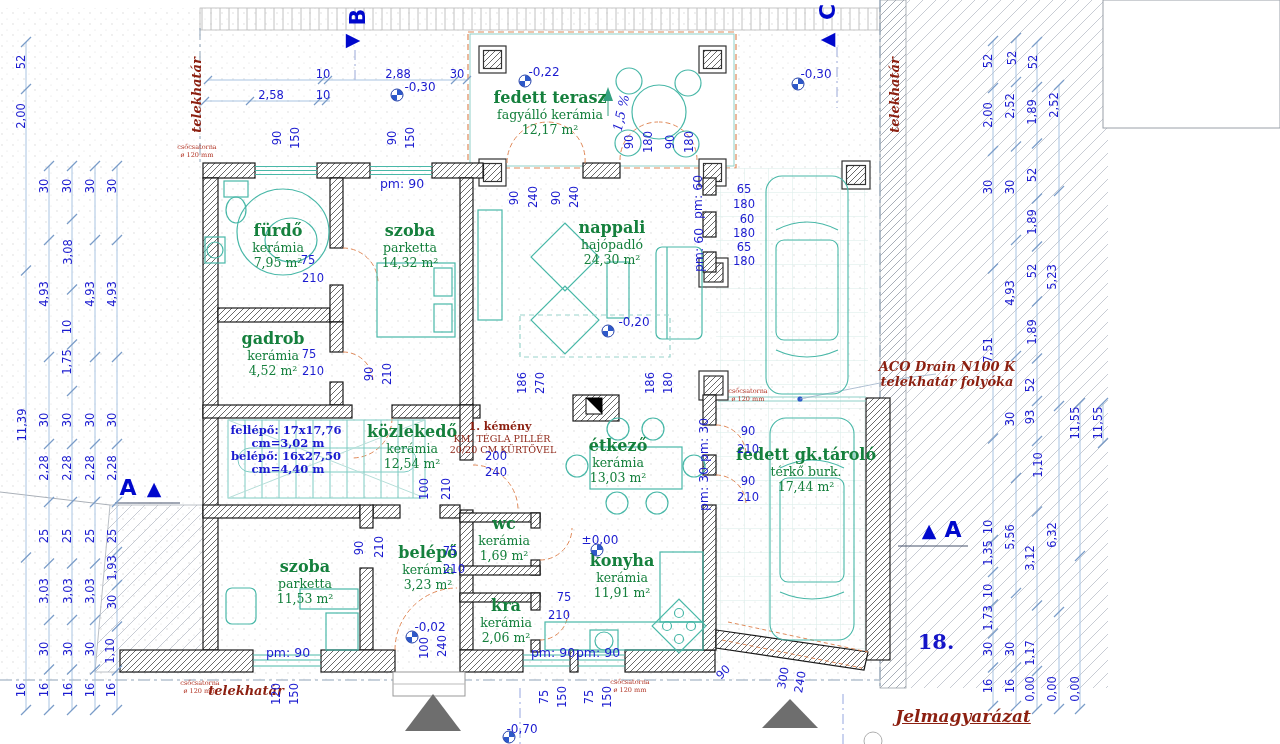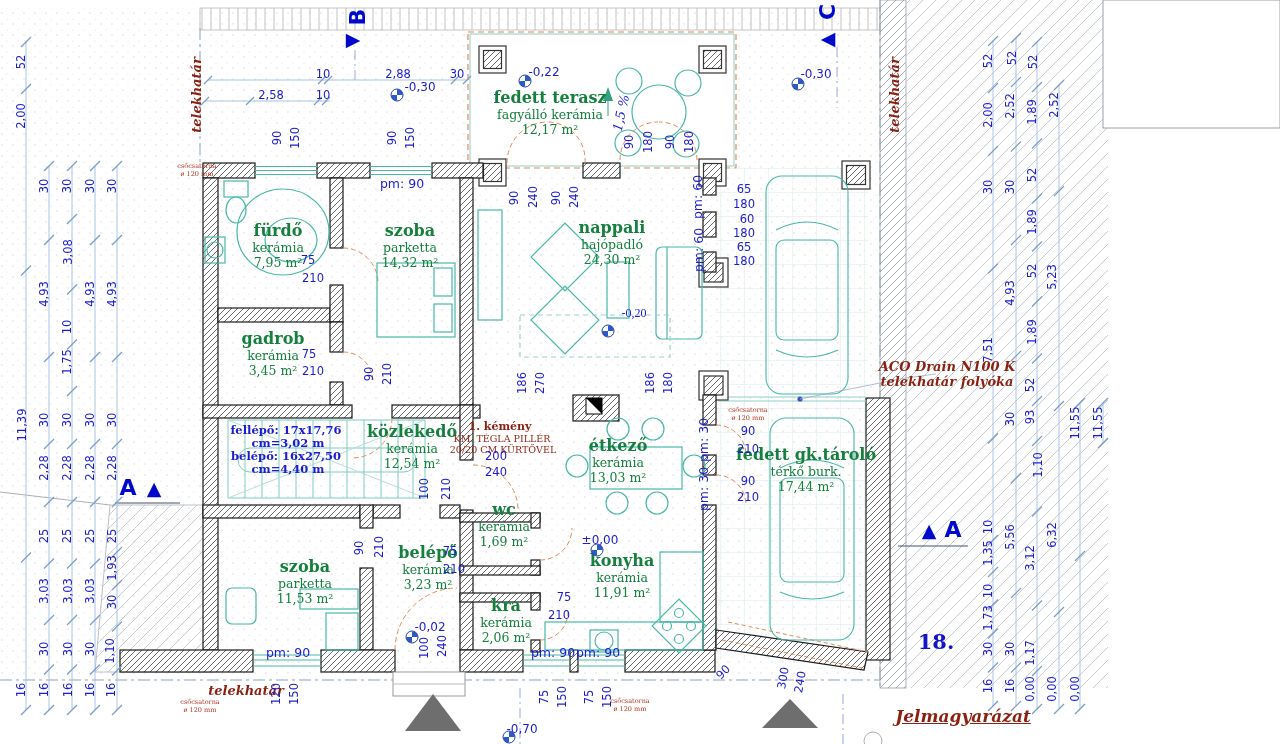--- a/index.html
+++ b/index.html
@@ -6,21 +6,21 @@
   #stage{position:relative;width:1280px;height:744px;font-family:"DejaVu Sans",sans-serif;}
   #drawing,#chains{position:absolute;left:0;top:0;}
   #labels{position:absolute;left:0;top:0;width:1280px;height:744px;}
   .lbl{position:absolute;transform:translate(-50%,-50%);line-height:1.02;text-align:center;white-space:pre-line;}
   .dim{color:#1b1bd0;font:11.5px "DejaVu Sans",sans-serif;}
   .pm{color:#1b1bd0;font:12.5px "DejaVu Sans",sans-serif;}
   .redital{color:#8c1f10;font:italic bold 13px "DejaVu Serif",serif;}
   .bluebold{color:#1b1bd0;font:bold 11.5px "DejaVu Serif",serif;}
   .kem1{color:#8c1f10;font:bold 11px "DejaVu Serif",serif;}
   .kem2{color:#8c1f10;font:9.5px "DejaVu Serif",serif;padding-left:8px;}
-  .tiny{color:#b03020;font:6.5px "DejaVu Serif",serif;border-bottom:0;margin-top:19px;}
+  .tiny{color:#b03020;font:6.5px "DejaVu Serif",serif;border-bottom:0;}
   .pct{color:#1b1bd0;font:italic 13px "DejaVu Serif",serif;}
   .room{position:absolute;transform:translate(-50%,-45%);text-align:center;color:#15803d;white-space:nowrap;}
   .room .nm{display:block;font:bold 16px "DejaVu Serif",serif;}
   .room .fin,.room .ar{display:block;font:12.5px "DejaVu Serif",serif;}
   .level-sym{position:absolute;width:11px;height:11px;border-radius:50%;border:1px solid #2240aa;
      background:conic-gradient(#2e59c9 0 90deg,#fff 90deg 180deg,#2e59c9 180deg 270deg,#fff 270deg 360deg);
      transform:translate(-50%,-50%);}
   .level-text{position:absolute;transform:translate(-50%,-50%);color:#1b1bd0;font:12px "DejaVu Sans",sans-serif;white-space:nowrap;}
   .sec-letter{position:absolute;transform:translate(-50%,-50%);color:#0008cc;font:bold 22px "DejaVu Sans",sans-serif;}
   .sec-tri{position:absolute;transform:translate(-50%,-50%);color:#0008cc;font-size:19px;line-height:1;}
@@ -398,21 +398,21 @@
         <span class="ar">7,95 m²</span>
       </div>
       <div class="room" style="left: 410px; top: 243px;">
         <span class="nm">szoba</span>
         <span class="fin">parketta</span>
         <span class="ar">14,32 m²</span>
       </div>
       <div class="room" style="left: 273px; top: 351px;">
         <span class="nm">gadrob</span>
         <span class="fin">kerámia</span>
-        <span class="ar">3,45 m²</span>
+        <span class="ar">4,52 m²</span>
       </div>
       <div class="room" style="left: 550px; top: 110px;">
         <span class="nm">fedett terasz</span>
         <span class="fin">fagyálló kerámia</span>
         <span class="ar">12,17 m²</span>
       </div>
       <div class="room" style="left: 612px; top: 240px;">
         <span class="nm">nappali</span>
         <span class="fin">hajópadló</span>
         <span class="ar">24,30 m²</span>
@@ -420,21 +420,21 @@
       <div class="room" style="left: 618px; top: 458px;">
         <span class="nm">étkező</span>
         <span class="fin">kerámia</span>
         <span class="ar">13,03 m²</span>
       </div>
       <div class="room" style="left: 412px; top: 444px;">
         <span class="nm">közlekedő</span>
         <span class="fin">kerámia</span>
         <span class="ar">12,54 m²</span>
       </div>
-      <div class="room" style="left: 504px; top: 522px;">
+      <div class="room" style="left: 504px; top: 536px;">
         <span class="nm">wc</span>
         <span class="fin">kerámia</span>
         <span class="ar">1,69 m²</span>
       </div>
       <div class="room" style="left: 622px; top: 573px;">
         <span class="nm">konyha</span>
         <span class="fin">kerámia</span>
         <span class="ar">11,91 m²</span>
       </div>
       <div class="room" style="left: 428px; top: 565px;">
@@ -620,21 +620,21 @@
       <div class="lbl dim" style="left: 1075px; top: 423px; transform: translate(-50%, -50%) rotate(-90deg);">11,55</div>
       <div class="lbl dim" style="left: 1075px; top: 689px; transform: translate(-50%, -50%) rotate(-90deg);">0,00</div>
       <div class="lbl dim" style="left: 1098px; top: 423px; transform: translate(-50%, -50%) rotate(-90deg);">11,55</div>
       <div class="level-sym" style="left: 525px; top: 81px;"></div>
       <div class="level-text" style="left: 544px; top: 72px;">-0,22</div>
       <div class="level-sym" style="left: 397px; top: 95px;"></div>
       <div class="level-text" style="left: 420px; top: 87px;">-0,30</div>
       <div class="level-sym" style="left: 798px; top: 84px;"></div>
       <div class="level-text" style="left: 816px; top: 74px;">-0,30</div>
       <div class="level-sym" style="left: 608px; top: 331px;"></div>
-      <div class="level-text" style="left: 634px; top: 313px; font-family: Liberation Serif, serif;">-0,20</div>
+      <div class="level-text" style="left: 634px; top: 322px;">-0,20</div>
       <div class="level-sym" style="left: 597px; top: 550px;"></div>
       <div class="level-text" style="left: 600px; top: 540px;">±0,00</div>
       <div class="level-sym" style="left: 412px; top: 637px;"></div>
       <div class="level-text" style="left: 430px; top: 627px;">-0,02</div>
       <div class="level-sym" style="left: 509px; top: 737px;"></div>
       <div class="level-text" style="left: 522px; top: 729px;">-0,70</div>
       <div class="sec-letter" style="left: 357px; top: 17px; transform: translate(-50%, -50%) rotate(-90deg);">B</div>
       <div class="sec-tri" style="left: 353px; top: 39px;">▶</div>
       <div class="sec-letter" style="left: 827px; top: 12px; transform: translate(-50%, -50%) rotate(-90deg);">C</div>
       <div class="sec-tri" style="left: 828px; top: 38px;">◀</div>

